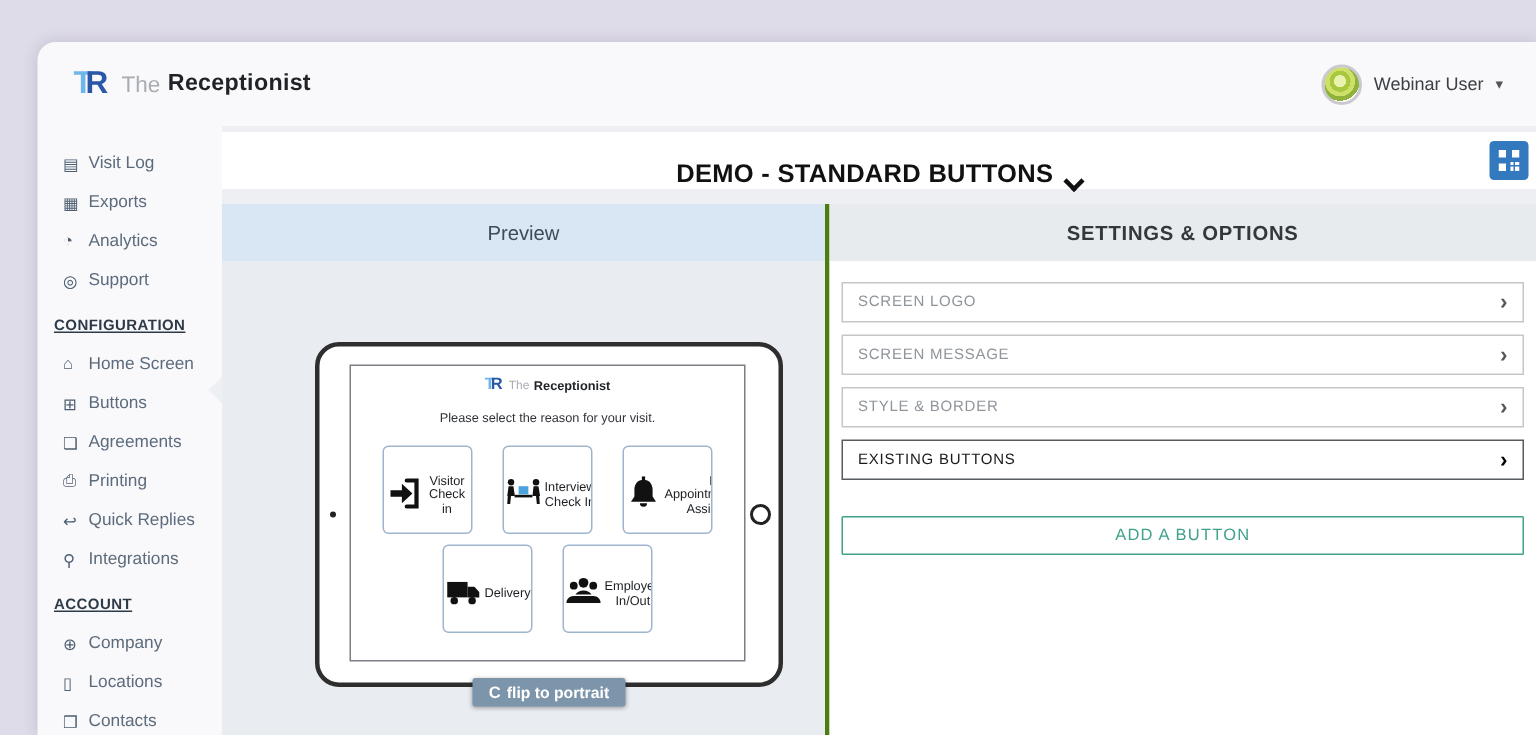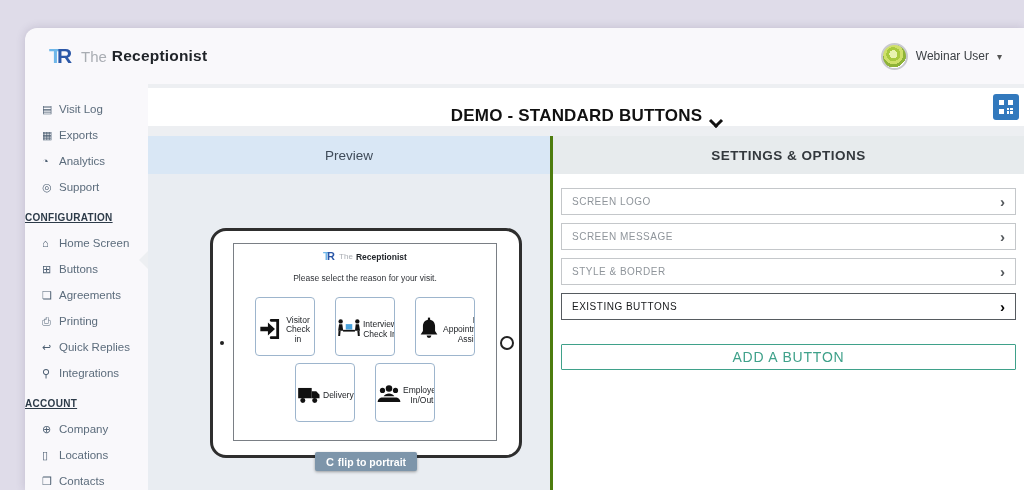--- a/index.html
+++ b/index.html
@@ -22,21 +22,21 @@
   .avatar { width:27px; height:27px; border-radius:50%; border:2px solid #c9c9ce;
             background:radial-gradient(circle at 45% 40%, #e8f3b0 0 4px, #a8c93f 4px 7px, #cfe06a 7px 10px, #8fb338 10px 13px, #fff 13px); }
   .user .uname { font-size:12px; color:#3c4045; }
   .user .caret { font-size:10px; color:#555; }
 
   
   .sidebar { position:absolute; left:0; top:56px; width:123px; bottom:0; padding-top:12px; }
   .sb-item { height:26px; display:flex; align-items:center; padding-left:17px; cursor:pointer; }
   .sb-ic { width:17px; font-size:11px; color:#4d5f72; text-align:left; }
   .sb-lb { font-size:11.5px; color:#5c6c7c; }
-  .sb-head { height:26px; display:flex; align-items:center; 
+  .sb-head { height:26px; display:flex; align-items:center; padding-left:11px;
              font-size:10px; font-weight:bold; color:#2d3b49; letter-spacing:.3px;
              text-decoration:underline; margin-top:4px; }
 
   
   .main { position:absolute; left:123px; top:56px; right:0; bottom:0; background:#edeff2; }
   .notch { position:absolute; left:-9px; top:167px; width:0; height:0;
            border-top:9px solid transparent; border-bottom:9px solid transparent;
            border-right:9px solid #edeff2; }
 
   .page-header { margin-top:4px; height:38px; background:#fff; position:relative;
@@ -90,21 +90,21 @@
   .settings-body { flex:1; background:#fff; padding:14px 8px 0; }
   .acc-row { height:27px; border:1px solid #c4c7ca; background:#fff; display:flex;
              align-items:center; justify-content:space-between; padding:0 10px;
              margin-bottom:8px; cursor:pointer; }
   .acc-lb { font-size:10px; color:#8f959b; letter-spacing:.5px; }
   .acc-ch { font-size:15px; font-weight:bold; color:#54585c; line-height:1; }
   .acc-row.strong { border-color:#565b60; }
   .acc-row.strong .acc-lb { color:#17191b; }
   .acc-row.strong .acc-ch { color:#000; }
   .add-btn { margin-top:24px; width:100%; height:26px; background:#fff;
-             border:1px solid #3fa18a; border-radius:1px; color:#3fa18a; font-size:14px;
+             border:1px solid #3fa18a; border-radius:1px; color:#3fa18a; font-size:11px;
              letter-spacing:.8px; display:flex; align-items:center; justify-content:center;
              cursor:pointer; font-family:"Liberation Sans", sans-serif; }
 </style>
 </head>
 <body>
 
 <div class="win">
 
   <div class="topbar">
     <div class="brand">

